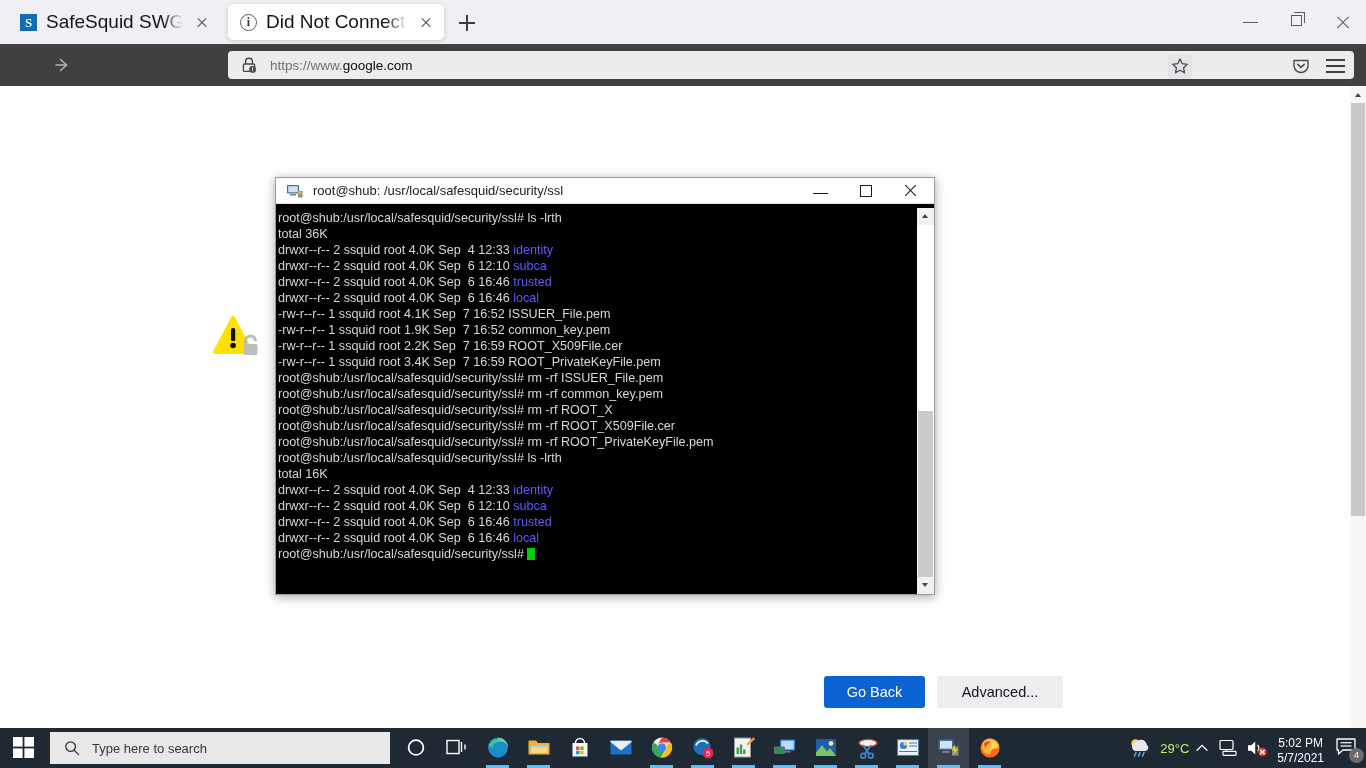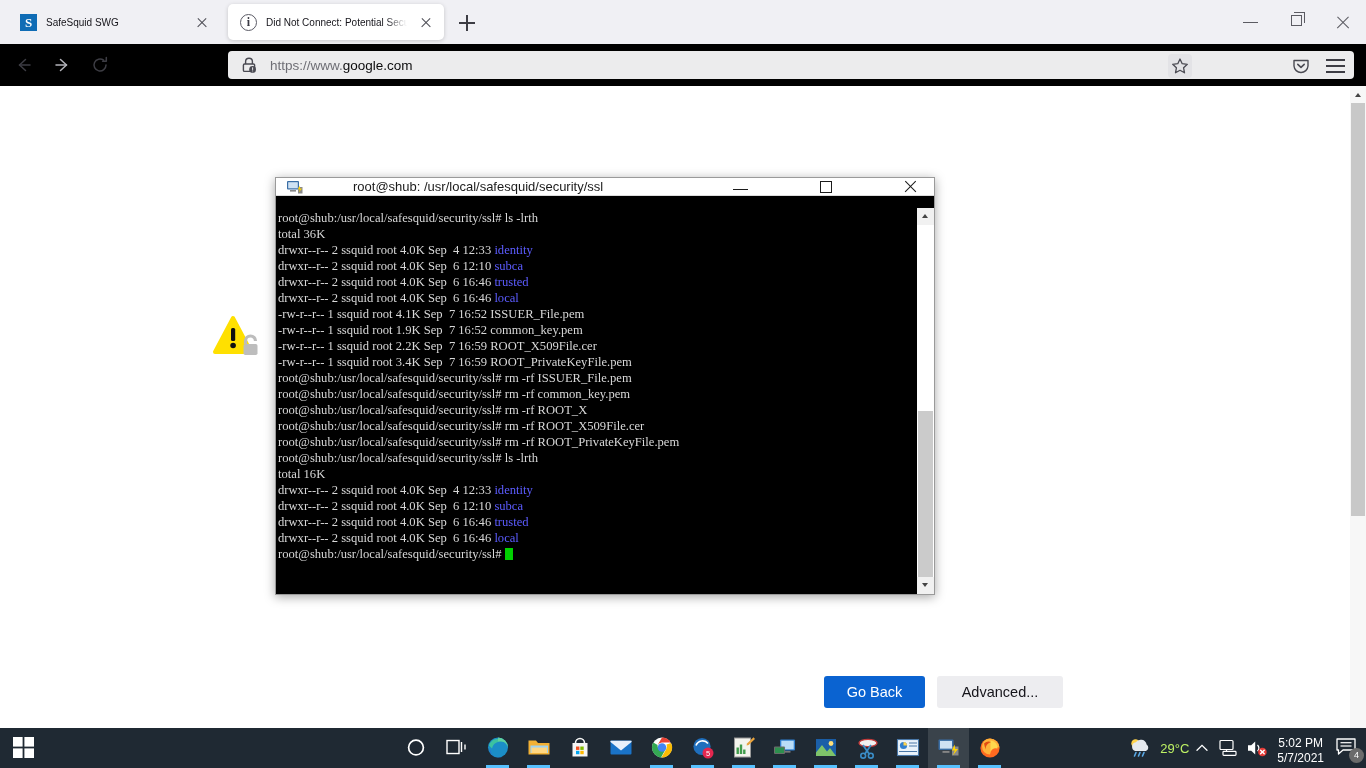--- a/index.html
+++ b/index.html
@@ -29,21 +29,21 @@
     display:flex; align-items:center; justify-content:center;
     font-family:"Liberation Serif", serif; line-height:1;
   }
   .favicon-info {
     border:1.6px solid #5b5b66; border-radius:50%;
     color:#3a3a44; font-size:12px; font-weight:bold;
     display:flex; align-items:center; justify-content:center;
     font-family:"Liberation Serif", serif;
   }
   .tab-title {
-    flex:1 1 auto; font-size:10px; color:#15141a;
+    flex:1 1 auto; font-size:19px; color:#15141a;
     white-space:nowrap; overflow:hidden;
     -webkit-mask-image: linear-gradient(to right, #000 85%, transparent 100%);
             mask-image: linear-gradient(to right, #000 85%, transparent 100%);
   }
   .tab-close {
     flex:none; width:20px; height:20px; position:relative;
     border-radius:3px;
   }
   .tab-close::before, .tab-close::after {
     content:""; position:absolute; left:4px; top:9.5px; width:12px; height:1.3px; background:#4a4a52;
@@ -63,21 +63,21 @@
   .wc i { position:absolute; background:#5b5b62; }
   .wc-min i { left:15px; top:22px; width:15px; height:1.3px; }
   .wc-max .box1 { left:17px; top:15px; width:11px; height:11px; background:none; border:1.3px solid #5b5b62; }
   .wc-max .box2 { left:20px; top:12px; width:11px; height:11px; background:none; border:1.3px solid #5b5b62;
                   border-bottom:none; border-left:none; }
   .wc-close i { left:15px; top:21.5px; width:16px; height:1.3px; }
   .wc-close i:first-child { transform:rotate(45deg); }
   .wc-close i:last-child  { transform:rotate(-45deg); }
 
   
-  .navbar { position:absolute; left:0; top:44px; width:1366px; height:42px; background:#000000; }
+  .navbar { position:absolute; left:0; top:44px; width:1366px; height:42px; background:#404040; }
   .navbtn { position:absolute; top:7px; width:28px; height:28px; }
   .navbtn svg { position:absolute; left:4px; top:4px; }
   .nb-back { left:10px; }
   .nb-fwd  { left:48px; }
   .nb-rel  { left:86px; }
 
   .urlbar {
     position:absolute; left:228px; top:7px; width:1126px; height:28px;
     background:#ececed; border-radius:4px; display:flex; align-items:center;
   }
@@ -123,44 +123,43 @@
   .ps-up { position:absolute; left:0; top:0; width:16px; height:17px; }
   .ps-thumb { position:absolute; left:1px; top:17px; width:14px; height:413px; background:#c8c8c8; }
 
   
   .putty {
     position:absolute; left:275px; top:177px; width:660px; height:418px;
     border:1px solid #9a9a9a; background:#000;
     box-shadow:0 2px 10px rgba(0,0,0,.35);
   }
   .putty-title {
-    height:18px; background:#ffffff; display:flex; align-items:center;
+    height:26px; background:#ffffff; display:flex; align-items:center;
     border-bottom:1px solid #dcdcdc;
-    gap:40px;
   }
   .putty-ico { width:18px; height:18px; margin-left:10px; flex:none; }
   .putty-caption {
     margin-left:9px; font-size:13px; color:#1b1b1b;
     font-family:"Liberation Sans", sans-serif; flex:1 1 auto; white-space:nowrap;
   }
   .pw { width:45px; height:29px; position:relative; }
   .pw i { position:absolute; background:#1b1b1b; }
   .pw-min i { left:14px; top:17px; width:15px; height:1.2px; }
   .pw-max i { left:16px; top:9px; width:12px; height:12px; background:none; border:1.2px solid #1b1b1b; }
   .pw-close i { left:14px; top:14px; width:15px; height:1.2px; }
   .pw-close i:first-child { transform:rotate(45deg); }
   .pw-close i:last-child  { transform:rotate(-45deg); }
 
   .putty-body {
     position:absolute; left:0; top:30px; width:658px; height:386px;
     background:#000000; overflow:hidden;
   }
   .term {
     position:absolute; left:2px; top:2px; right:18px;
-    font-family:Liberation Serif, serif;
+    font-family:Liberation Sans, sans-serif;
     font-size:12.6px; line-height:16px; color:#d8d8d8;
     white-space:pre;
   }
   .term .line { height:16px; }
   .term .dir  { color:#5c5cff; }
   .cursor { display:inline-block; width:8px; height:12px; background:#00d000; vertical-align:-2px; }
 
   .putty-sb { position:absolute; right:0; top:30px; width:17px; height:386px; background:#f1f1f1; }
   .psb-btn { position:absolute; left:0; width:17px; height:17px; background:#f1f1f1; }
   .psb-up { top:0; }
@@ -366,20 +365,29 @@
 
   <div class="tb-start">
     <svg width="22" height="22" viewBox="0 0 22 22" style="position:absolute;left:13px;top:9px;">
       <rect x="0" y="0" width="9.6" height="9.6" fill="#ffffff"></rect>
       <rect x="11.4" y="0" width="9.6" height="9.6" fill="#ffffff"></rect>
       <rect x="0" y="11.4" width="9.6" height="9.6" fill="#ffffff"></rect>
       <rect x="11.4" y="11.4" width="9.6" height="9.6" fill="#ffffff"></rect>
     </svg>
   </div>
 
+  <div class="tb-search">
+    <div class="tb-search-icon">
+      <svg width="16" height="16" viewBox="0 0 16 16">
+        <circle cx="6.6" cy="6.6" r="4.8" fill="none" stroke="#32373d" stroke-width="1.3"></circle>
+        <line x1="10.2" y1="10.2" x2="14.6" y2="14.6" stroke="#32373d" stroke-width="1.3" stroke-linecap="round"></line>
+      </svg>
+    </div>
+    <div class="tb-search-text">Type here to search</div>
+  </div>
 
   <div id="tb-icons">
       <div class="tb-icon" style="left: 395px;">
         <div class="glyph"><svg width="24" height="24" viewBox="0 0 24 24">
             <circle cx="12" cy="12" r="7.4" fill="none" stroke="#ffffff" stroke-width="1.7"></circle>
           </svg></div>
       </div>
       <div class="tb-icon" style="left: 436px;">
         <div class="glyph"><svg width="24" height="24" viewBox="0 0 24 24">
             <rect x="2" y="5" width="12" height="13" fill="none" stroke="#fff" stroke-width="1.4"></rect>

